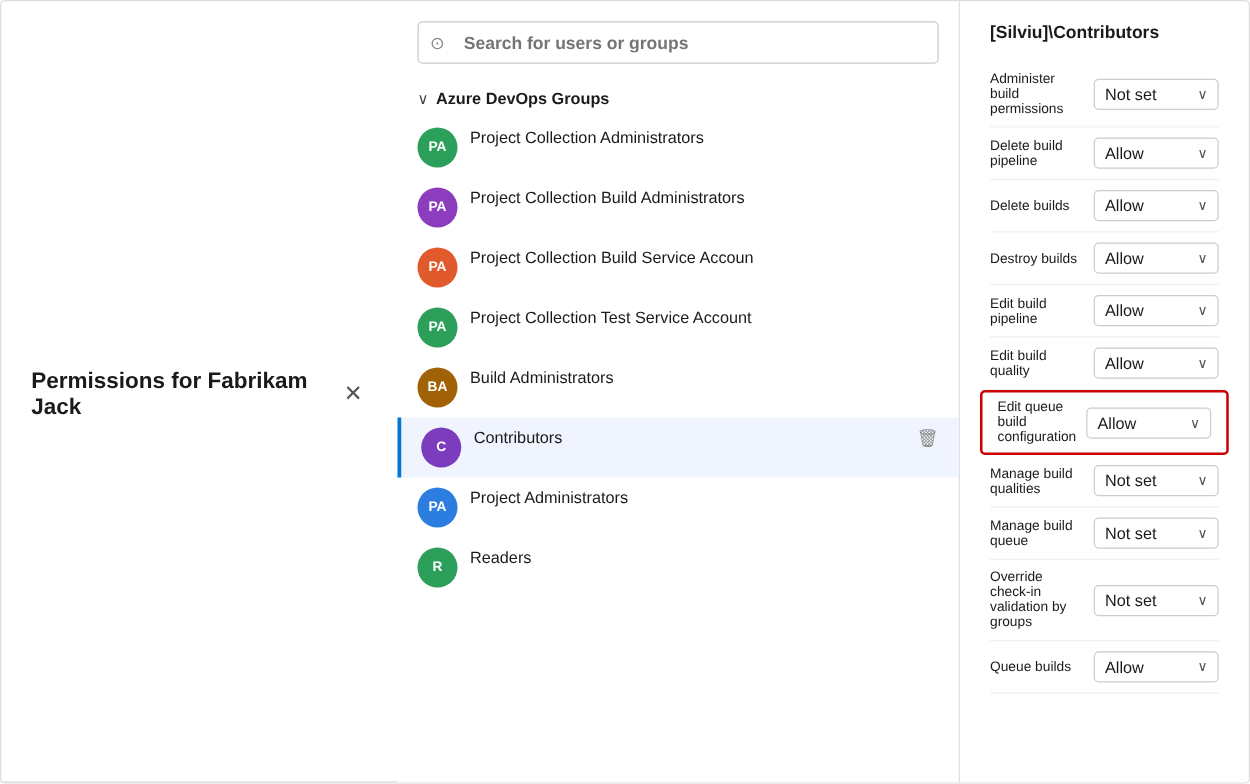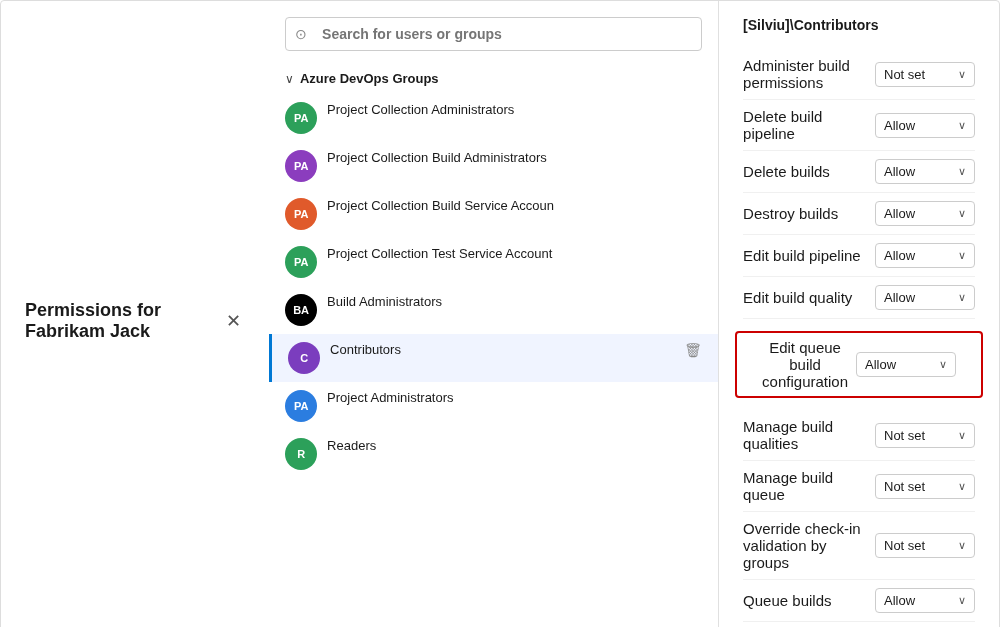--- a/index.html
+++ b/index.html
@@ -153,27 +153,26 @@
     .permission-row {
       display: flex;
       align-items: center;
       padding: 8px 0;
       border-bottom: 1px solid #f0f0f0;
       gap: 8px;
     }
     .permission-row.highlighted {
       border: 2px solid #cc0000;
       border-radius: 4px;
-      padding: 6px 25px;
-      margin: 12px -8px;
-      text-align: center;
+      padding: 6px 12px;
+      margin: 0 -8px;
     }
     .permission-name {
       flex: 1;
-      font-size: 15px;
+      font-size: 11px;
       color: #1a1a1a;
     }
     .permission-select {
       display: flex;
       align-items: center;
       border: 1px solid #ccc;
       border-radius: 4px;
       padding: 4px 8px;
       background: #fff;
       cursor: pointer;
@@ -223,21 +222,21 @@
           </div>
           <div class="group-item">
             <div class="avatar" style="background-color: rgb(224, 90, 43);">PA</div>
             <span class="item-label">Project Collection Build Service Accoun</span>
           </div>
           <div class="group-item">
             <div class="avatar" style="background-color: rgb(44, 160, 90);">PA</div>
             <span class="item-label">Project Collection Test Service Account</span>
           </div>
           <div class="group-item">
-            <div class="avatar" style="background-color: #000000;">BA</div>
+            <div class="avatar" style="background-color: #a16207;">BA</div>
             <span class="item-label">Build Administrators</span>
           </div>
           <div class="group-item selected">
             <div class="avatar" style="background-color: rgb(123, 61, 190);">C</div>
             <span class="item-label">Contributors</span>
             <span class="delete-icon">🗑</span>
           </div>
           <div class="group-item">
             <div class="avatar" style="background-color: rgb(43, 125, 224);">PA</div>
             <span class="item-label">Project Administrators</span>

